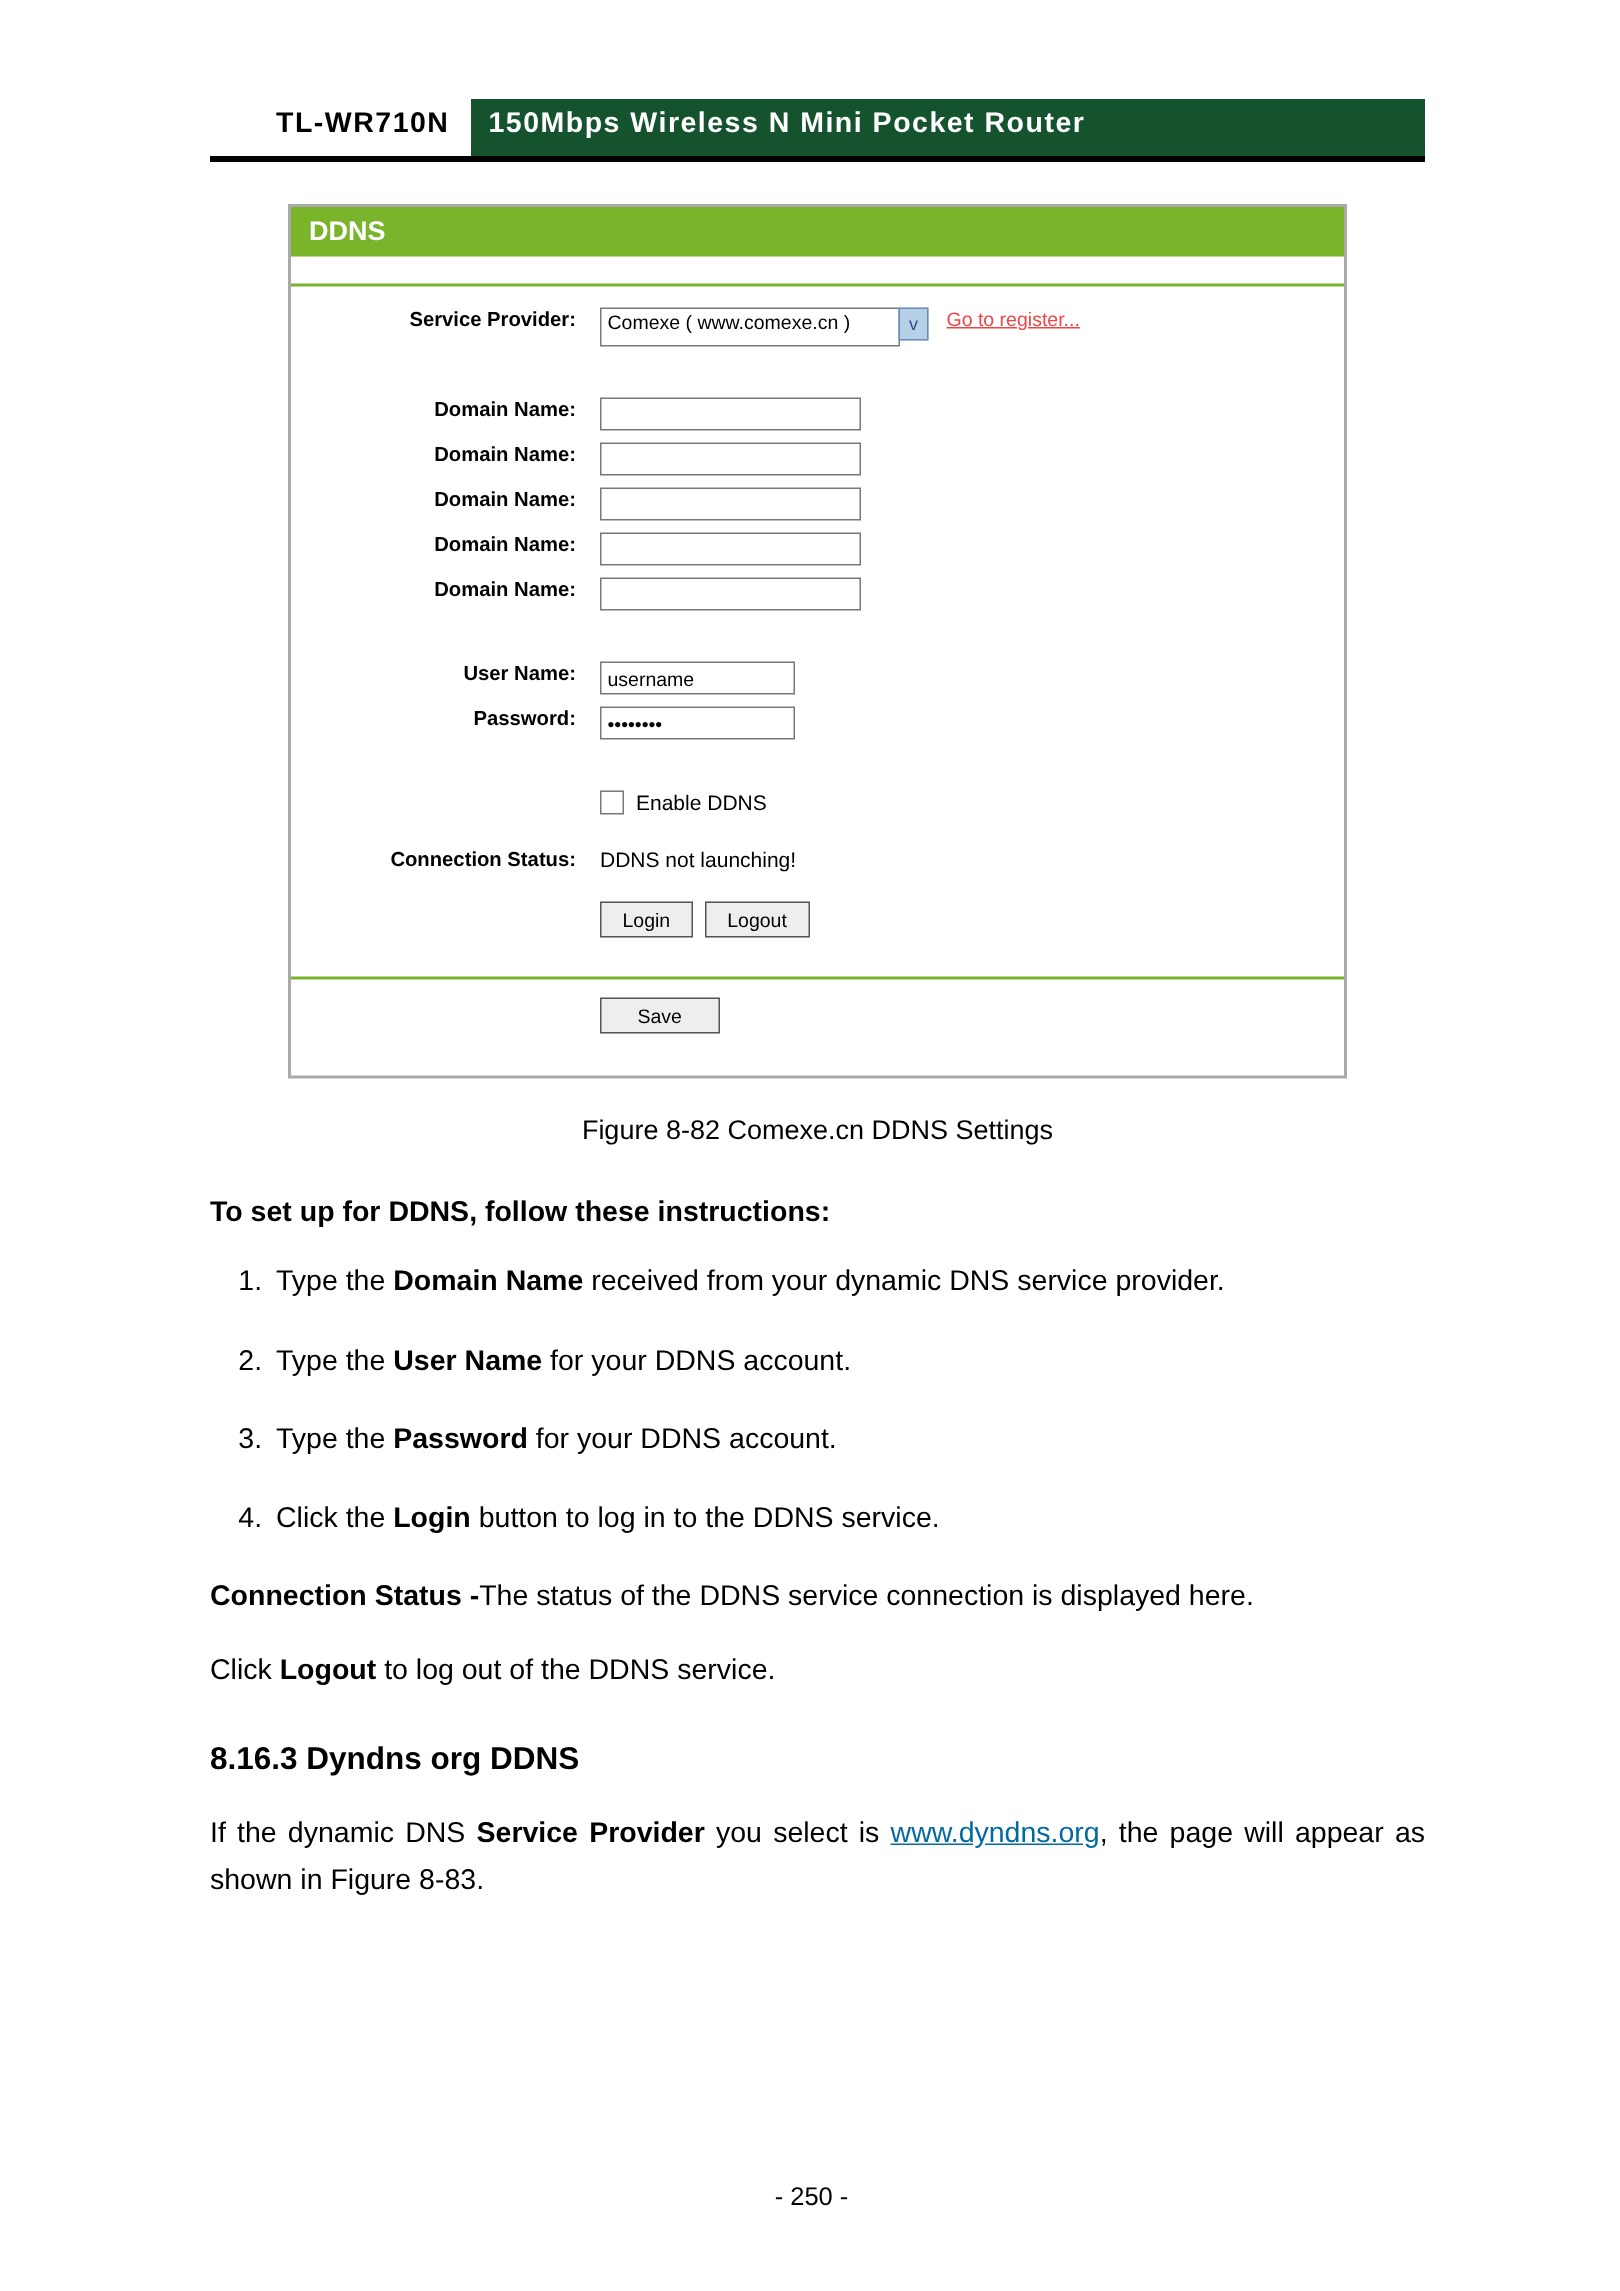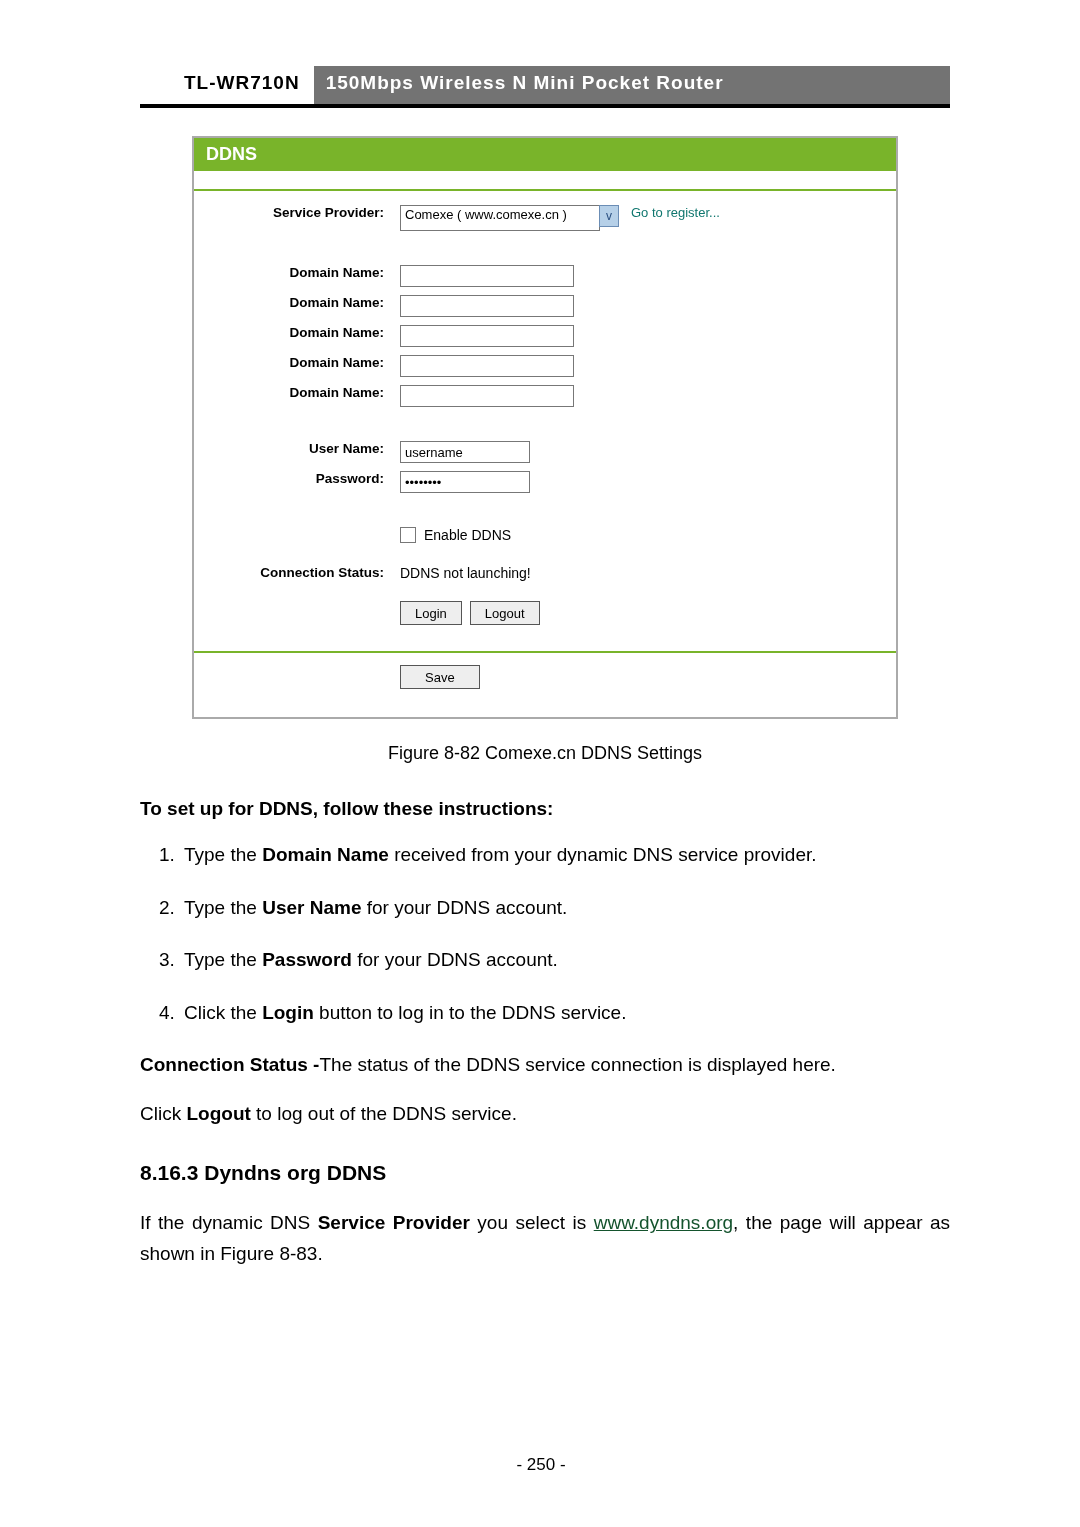--- a/index.html
+++ b/index.html
@@ -1,39 +1,39 @@
 <!DOCTYPE html>
 <html><head>
 <meta charset="utf-8">
 <style>
   html,body{margin:0;padding:0;background:#fff;font-family:Arial,Helvetica,sans-serif;color:#000}
   .page{width:1080px;height:1527px;position:relative;margin:0 auto;box-sizing:border-box;padding:66px 130px 0 140px}
   .hdrBar{border-bottom:4px solid #000;width:100%;height:38px;display:flex;font-weight:bold}
   .hdrModel{background:#fff;color:#000;font-size:19px;padding:6px 14px 0 44px;letter-spacing:1px}
-  .hdrDesc{background:#737373;color:#fff;font-size:19px;flex:1;padding:6px 0 0 12px;letter-spacing:1px}
+  .hdrDesc{background:#14532d;color:#fff;font-size:19px;flex:1;padding:6px 0 0 12px;letter-spacing:1px}
   .figWrap{margin:28px 52px 0 52px;border:2px solid #aaa}
   .panelHd{background:#79b42a;color:#fff;font-weight:bold;font-size:18px;padding:6px 12px}
   .panelBody{padding:18px 20px 22px 20px;font-size:14px}
   .row{display:flex;align-items:flex-start;min-height:30px}
   .lbl{width:186px;text-align:right;font-weight:bold;font-size:13.5px;padding-right:16px;box-sizing:border-box;white-space:nowrap}
   .txtIn{height:20px;width:164px;border:1px solid #777;background:#fff;font-size:13px;padding:0 4px}
   .sel{height:22px;border:1px solid #777;font-size:13px;background:#fff}
   .chevW{display:inline-block;background:#b6d0e8;border:1px solid #6b8db5;width:18px;height:20px;color:#2a4f80;font-size:12px;line-height:20px;text-align:center;vertical-align:top;margin-left:-1px}
-  .lnk{color:#0f766e;font-size:13px;margin-left:12px}
+  .lnk{color:#ef4444;text-decoration:underline;font-size:13px;margin-left:12px}
   .cb{display:inline-block;width:14px;height:14px;border:1px solid #777;margin-right:8px;vertical-align:middle;background:#fff}
   .btnSm{border:1px solid #555;background:#eee;font-size:13px;height:24px;padding:0 14px;margin-right:8px}
   .hrG{border:none;border-top:2px solid #79b42a;margin:0 -20px}
   .caption{text-align:center;font-size:18px;margin-top:24px}
   .body{margin-top:30px;font-size:19px;line-height:1.6}
   .body b{font-weight:bold}
   ol.steps{list-style:decimal;margin:16px 0 0 0;padding-left:40px}
   ol.steps li{margin-bottom:22px;padding-left:4px}
   .sec{font-size:21px;font-weight:bold;margin-top:26px;margin-bottom:10px}
   .pagen{position:absolute;bottom:52px;left:1px;width:100%;text-align:center;font-size:17px}
-  .visLink{color:#14532d;text-decoration:underline}
+  .visLink{color:#0369a1;text-decoration:underline}
 </style>
 </head>
 <body>
 
 <div class="page">
 
   <div class="hdrBar">
     <div class="hdrModel">TL-WR710N</div>
     <div class="hdrDesc">150Mbps Wireless N Mini Pocket Router</div>
   </div>

